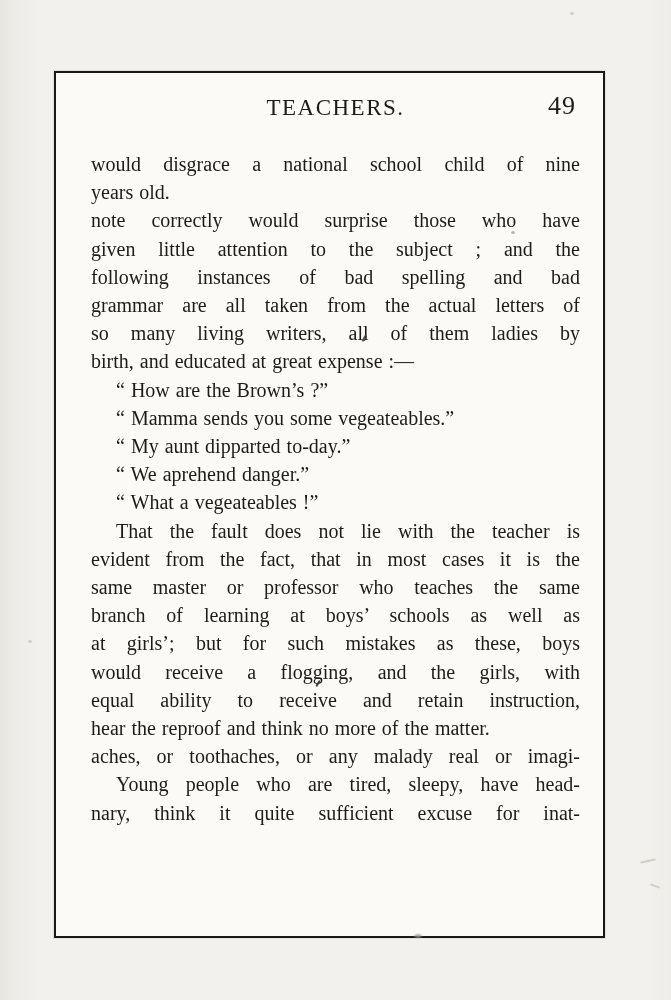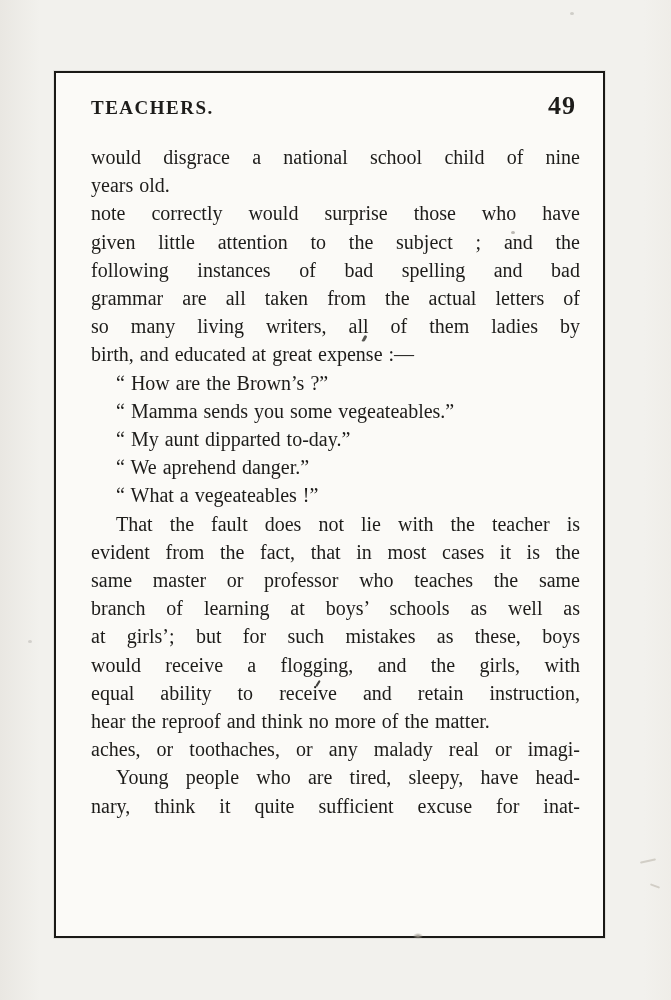--- a/index.html
+++ b/index.html
@@ -27,35 +27,36 @@
     left: 35px; right: 23px; top: 24px;
     color: var(--ink);
   }
 
   .running-head {
     position: relative;
     height: 26px;
   }
   .head-title {
     display: block;
-    font-size: 19px;
-    font-weight: bold;
+    text-align: center;
+    font-size: 23px;
+    font-weight: normal;
     letter-spacing: 1.5px;
     line-height: 22px;
   }
   .page-number {
     position: absolute;
     right: 4px; top: -4px;
     font-size: 26px;
-    font-weight: bold;
+    font-weight: normal;
     letter-spacing: 1px;
     line-height: 26px;
   }
 
-  .page-body { margin-top: 20px; }
+  .page-body { margin-top: 27px; }
 
   .line {
     font-size: 20px;
     line-height: 28.2px;
     word-spacing: 1px;
     text-align: justify;
     text-align-last: justify;
     white-space: normal;
   }
   .line.noj { text-align: center; text-align-last: left; }

